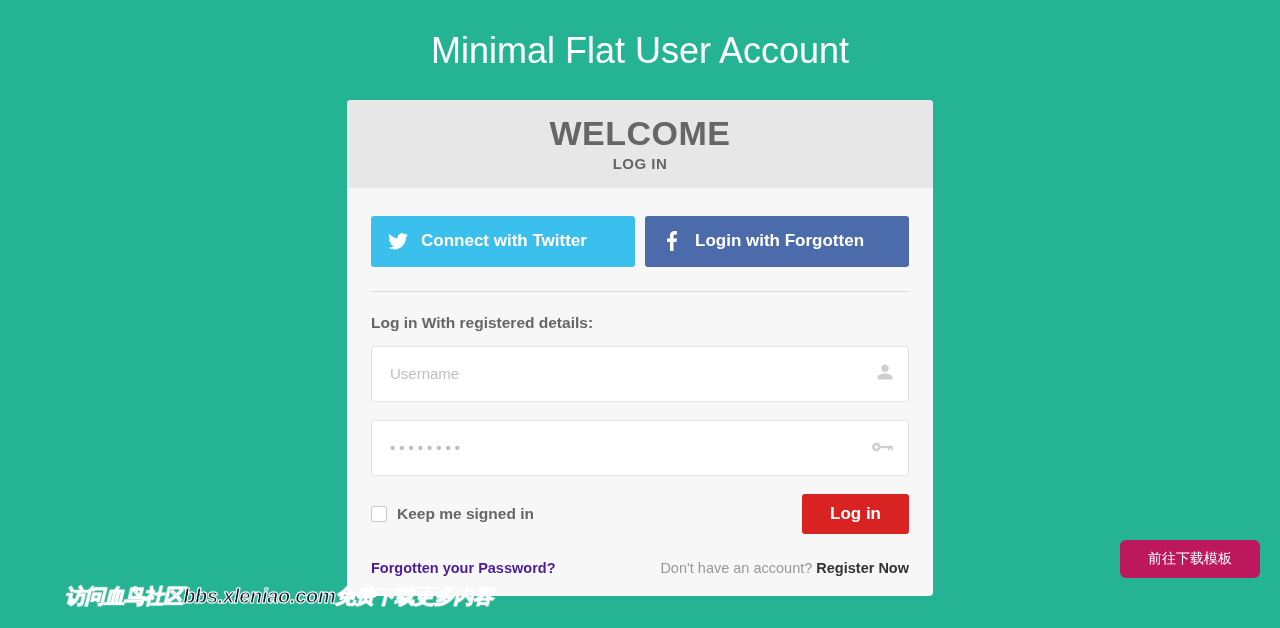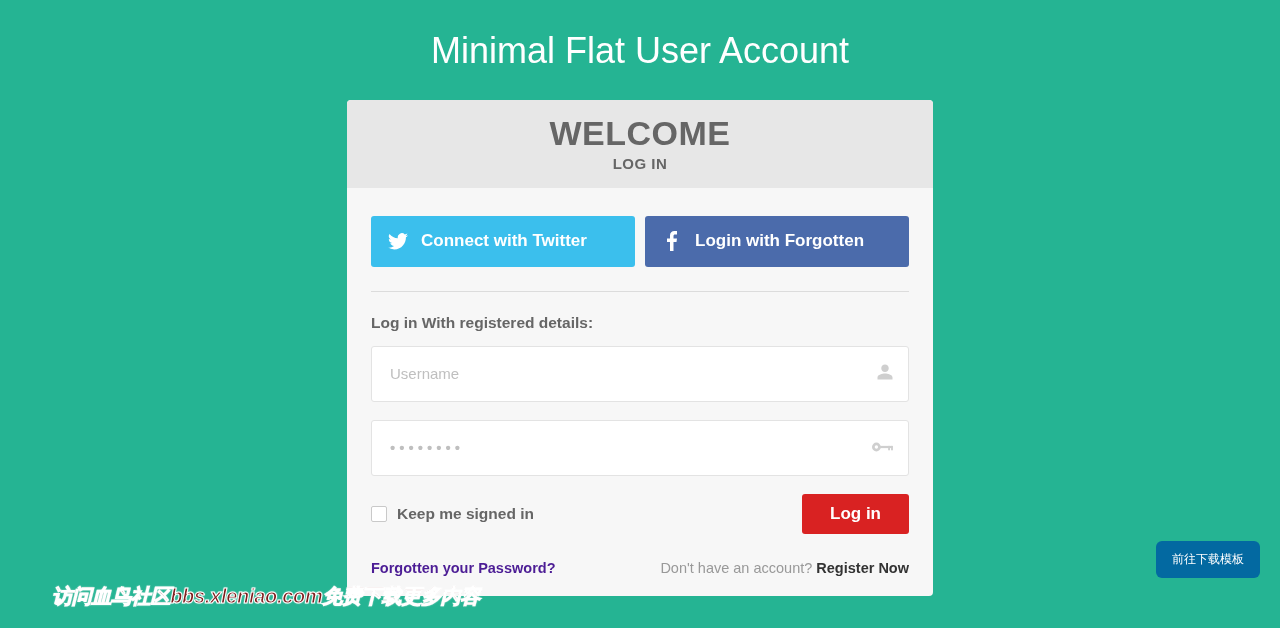--- a/index.html
+++ b/index.html
@@ -144,36 +144,36 @@
   align-items: center;
   font-size: 14.5px;
 }
 .forgot { color: #4c1d95; font-weight: 700; cursor: pointer; }
 .reg { color: #999; }
 .reg strong { color: #333; font-weight: 700; cursor: pointer; }
 .float-btn {
   position: absolute;
   right: 20px;
   bottom: 50px;
-  background: #0369a1;
+  background: #be185d;
   color: #fff;
   border: none;
   border-radius: 6px;
-  padding: 10px 16px;
-  font-size: 12px;
+  padding: 10px 28px;
+  font-size: 14px;
   cursor: pointer;
 }
 .watermark {
   position: absolute;
-  left: 52px;
+  left: 65px;
   bottom: 18px;
   font-size: 20px;
   font-weight: 700;
   font-style: italic;
-  color: #7f1d1d;
+  color: #0f172a;
   -webkit-text-stroke: 1px #fff;
   text-shadow: 0 0 2px #fff;
   letter-spacing: -0.3px;
 }
 </style>
 </head>
 <body>
 
 <div class="page-title">Minimal Flat User Account</div>
 

